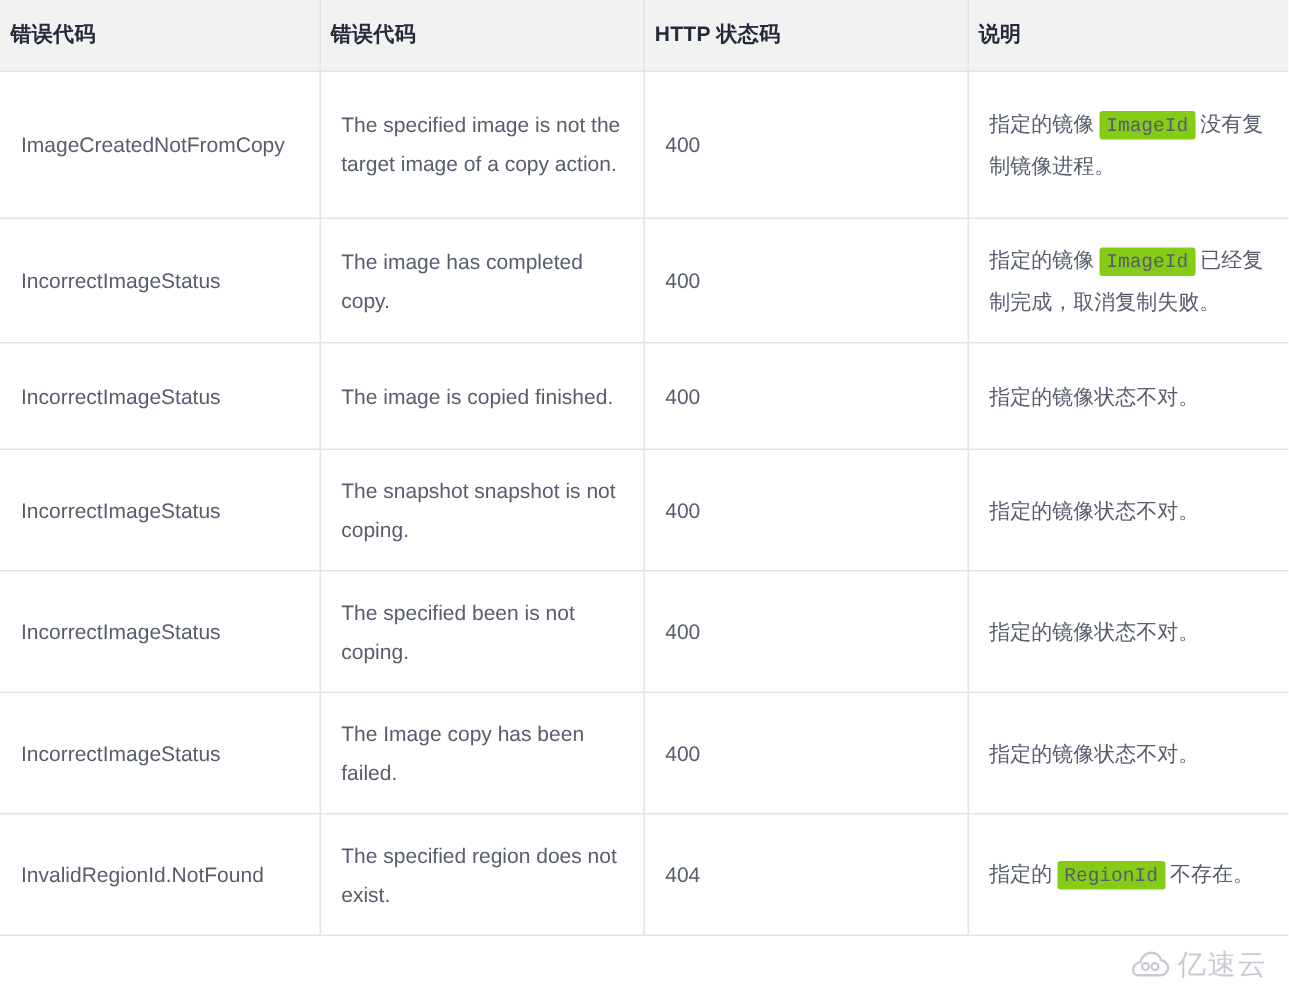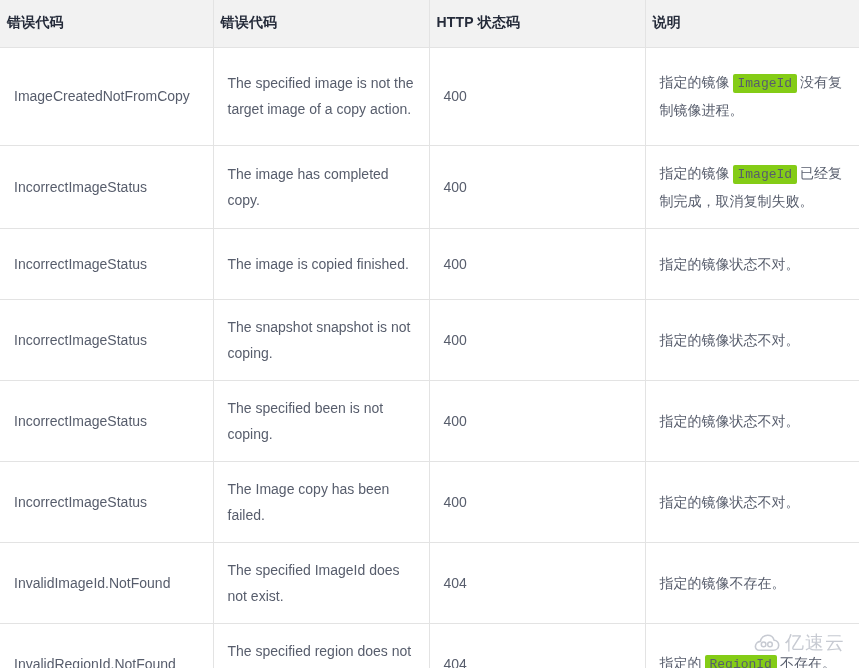--- a/index.html
+++ b/index.html
@@ -140,26 +140,20 @@
         <td class="http-cell">400</td>
         <td class="desc-cell"><span>指定的镜像状态不对。</span></td>
       </tr>
       <tr>
         <td class="code-cell">IncorrectImageStatus</td>
         <td class="msg-cell">The Image copy has been failed.</td>
         <td class="http-cell">400</td>
         <td class="desc-cell"><span>指定的镜像状态不对。</span></td>
       </tr>
       <tr>
-        <td class="code-cell">InvalidImageId.NotFound</td>
-        <td class="msg-cell">The specified ImageId does not exist.</td>
-        <td class="http-cell">404</td>
-        <td class="desc-cell"><span>指定的镜像不存在。</span></td>
-      </tr>
-      <tr>
         <td class="code-cell">InvalidRegionId.NotFound</td>
         <td class="msg-cell">The specified region does not exist.</td>
         <td class="http-cell">404</td>
         <td class="desc-cell"><span>指定的</span><code class="inline">RegionId</code><span>不存在。</span></td>
       </tr>
     </tbody>
 </table>
 
 <div class="watermark">
   <span>

